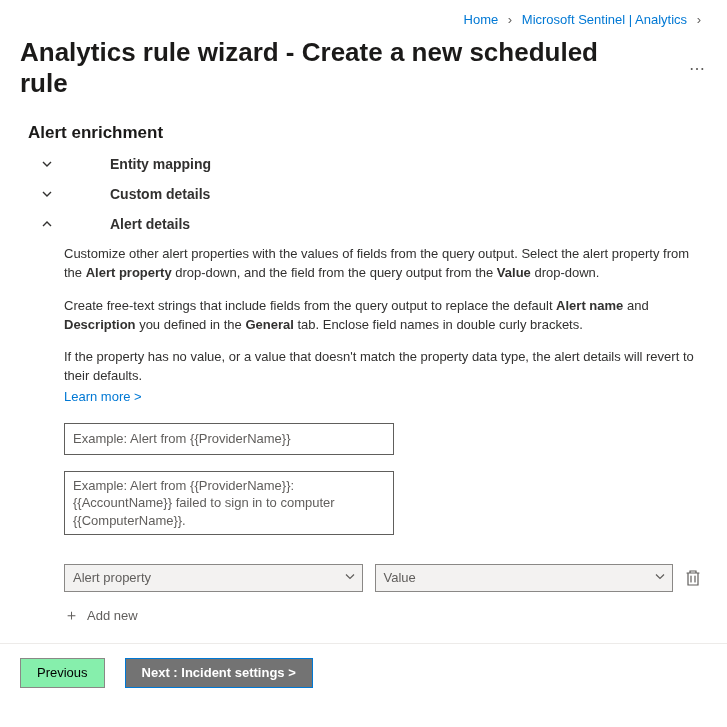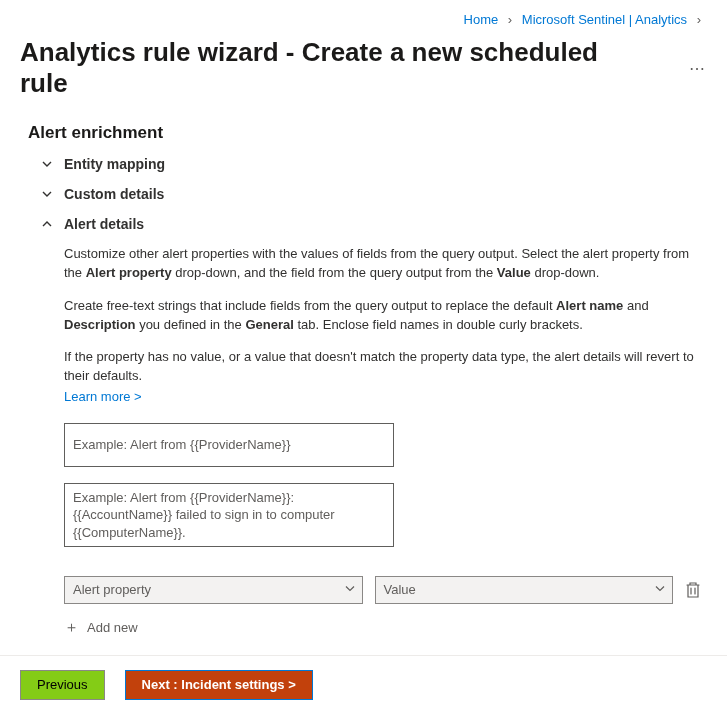--- a/index.html
+++ b/index.html
@@ -35,20 +35,21 @@
     padding: 10px 28px 6px 28px;
     font-size: 17px;
     font-weight: 600;
     color: #1b1a19;
   }
   .acc-item {
     display: flex;
     align-items: center;
     padding: 7px 0 7px 40px;
     cursor: pointer;
+    gap: 46px;
   }
   .chevron {
     width: 14px; height: 14px; flex: 0 0 14px;
     display: flex; align-items: center; justify-content: center;
     margin-right: 10px;
   }
   .chevron svg { stroke: #323130; stroke-width: 1.4; fill: none; }
   .acc-label { font-weight: 600; font-size: 14px; }
   .acc-body { padding: 6px 24px 10px 64px; }
   .desc { font-size: 13px; line-height: 1.45; color: #323130; margin-bottom: 14px; }
@@ -58,21 +59,21 @@
   .field-label { font-size: 13px; margin-bottom: 6px; color: #323130; }
   .text-input, .textarea {
     width: 330px;
     border: 1px solid #605e5c;
     padding: 5px 8px;
     font-family: inherit;
     font-size: 13px;
     color: #323130;
     background: #fff;
   }
-  .text-input { height: 44px; }
+  .text-input { height: 32px; }
   .textarea { height: 64px; resize: none; line-height: 1.35; }
   .text-input::placeholder, .textarea::placeholder { color: #605e5c; }
   .property-row {
     display: flex;
     align-items: center;
     gap: 12px;
     margin-top: 26px;
   }
   .dropdown {
     position: relative;
@@ -107,26 +108,26 @@
     padding: 14px 20px;
     display: flex;
     gap: 20px;
     margin-top: 8px;
   }
   .btn {
     height: 30px;
     padding: 0 16px;
     font-size: 13px;
     border: 1px solid #8a8886;
-    background: #84cc16;
+    background: #86efac;
     cursor: pointer;
     display: flex; align-items: center;
   }
   .btn.primary {
-    background: #c2410c;
+    background: #737373;
     border-color: #0078d4;
     color: #fff;
     font-weight: 600;
   }
 </style>
 </head>
 <body>
 
 <div class="breadcrumb">
   <a>Home</a>

